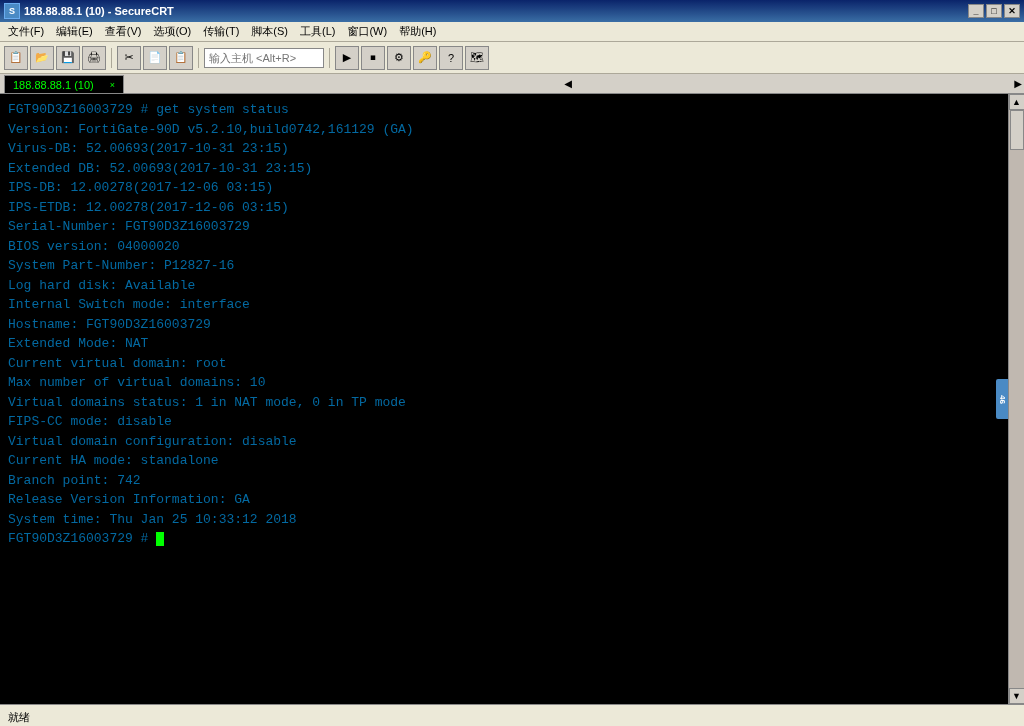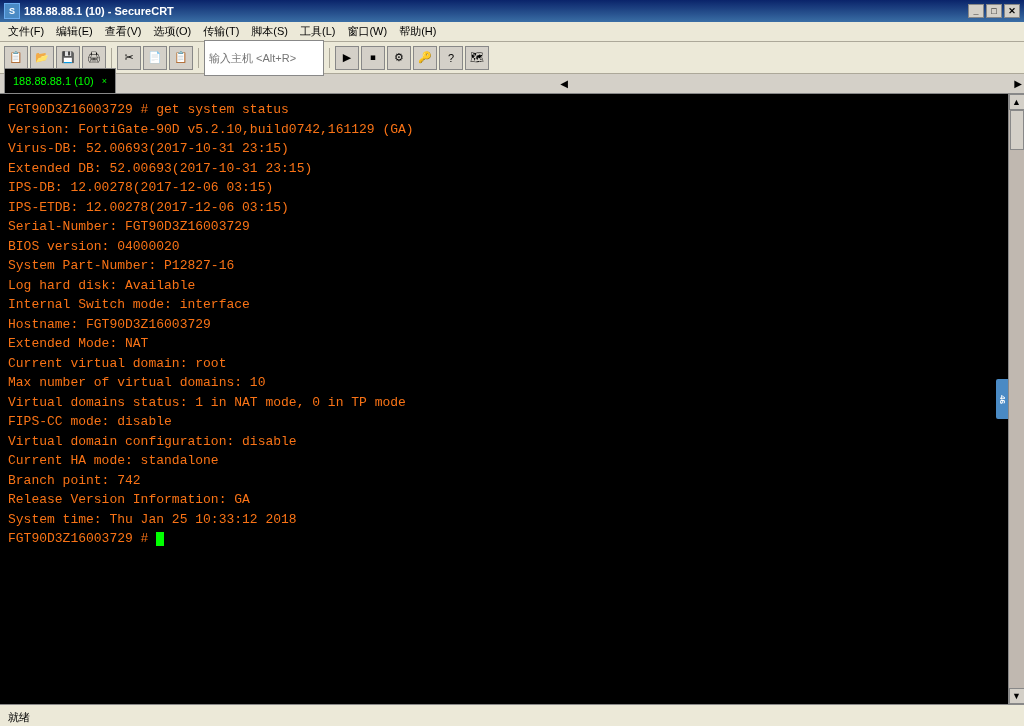--- a/index.html
+++ b/index.html
@@ -99,21 +99,21 @@
       font-size: 11px;
       cursor: pointer;
     }
     .toolbar-sep {
       width: 1px;
       height: 20px;
       background: #aca899;
       margin: 0 3px;
     }
     .toolbar-input {
-      height: 36px;
+      height: 20px;
       border: 1px solid #888;
       background: white;
       padding: 0 4px;
       font-size: 11px;
       width: 120px;
     }
 
     
     #tab-bar {
       height: 20px;
@@ -121,24 +121,24 @@
       display: flex;
       align-items: flex-end;
       padding-left: 4px;
       border-bottom: 1px solid #888;
     }
     .tab {
       height: 18px;
       background: #ece9d8;
       border: 1px solid #888;
       border-bottom: none;
-      padding: 12px 8px;
-      display: flex;
-      align-items: center;
-      gap: 8px;
+      padding: 5px 8px;
+      display: flex;
+      align-items: center;
+      gap: 16px;
       font-size: 11px;
       cursor: pointer;
     }
     .tab.active {
       background: #000;
       color: #00ff00;
       z-index: 1;
     }
     .tab-close {
       font-size: 9px;
@@ -164,21 +164,21 @@
       color: #00ff00;
       font-family: 'Courier New', Courier, monospace;
       font-size: 13px;
       line-height: 1.5;
       padding: 6px 8px;
       overflow: hidden;
       position: relative;
     }
     .term-line {
       white-space: pre;
-      color: #f97316;
+      color: #0369a1;
       font-family: Liberation Mono, monospace;
     }
     .term-cursor {
       display: inline-block;
       width: 8px;
       height: 14px;
       background: #00ff00;
       vertical-align: text-bottom;
       animation: blink 1s step-end infinite;
     }

